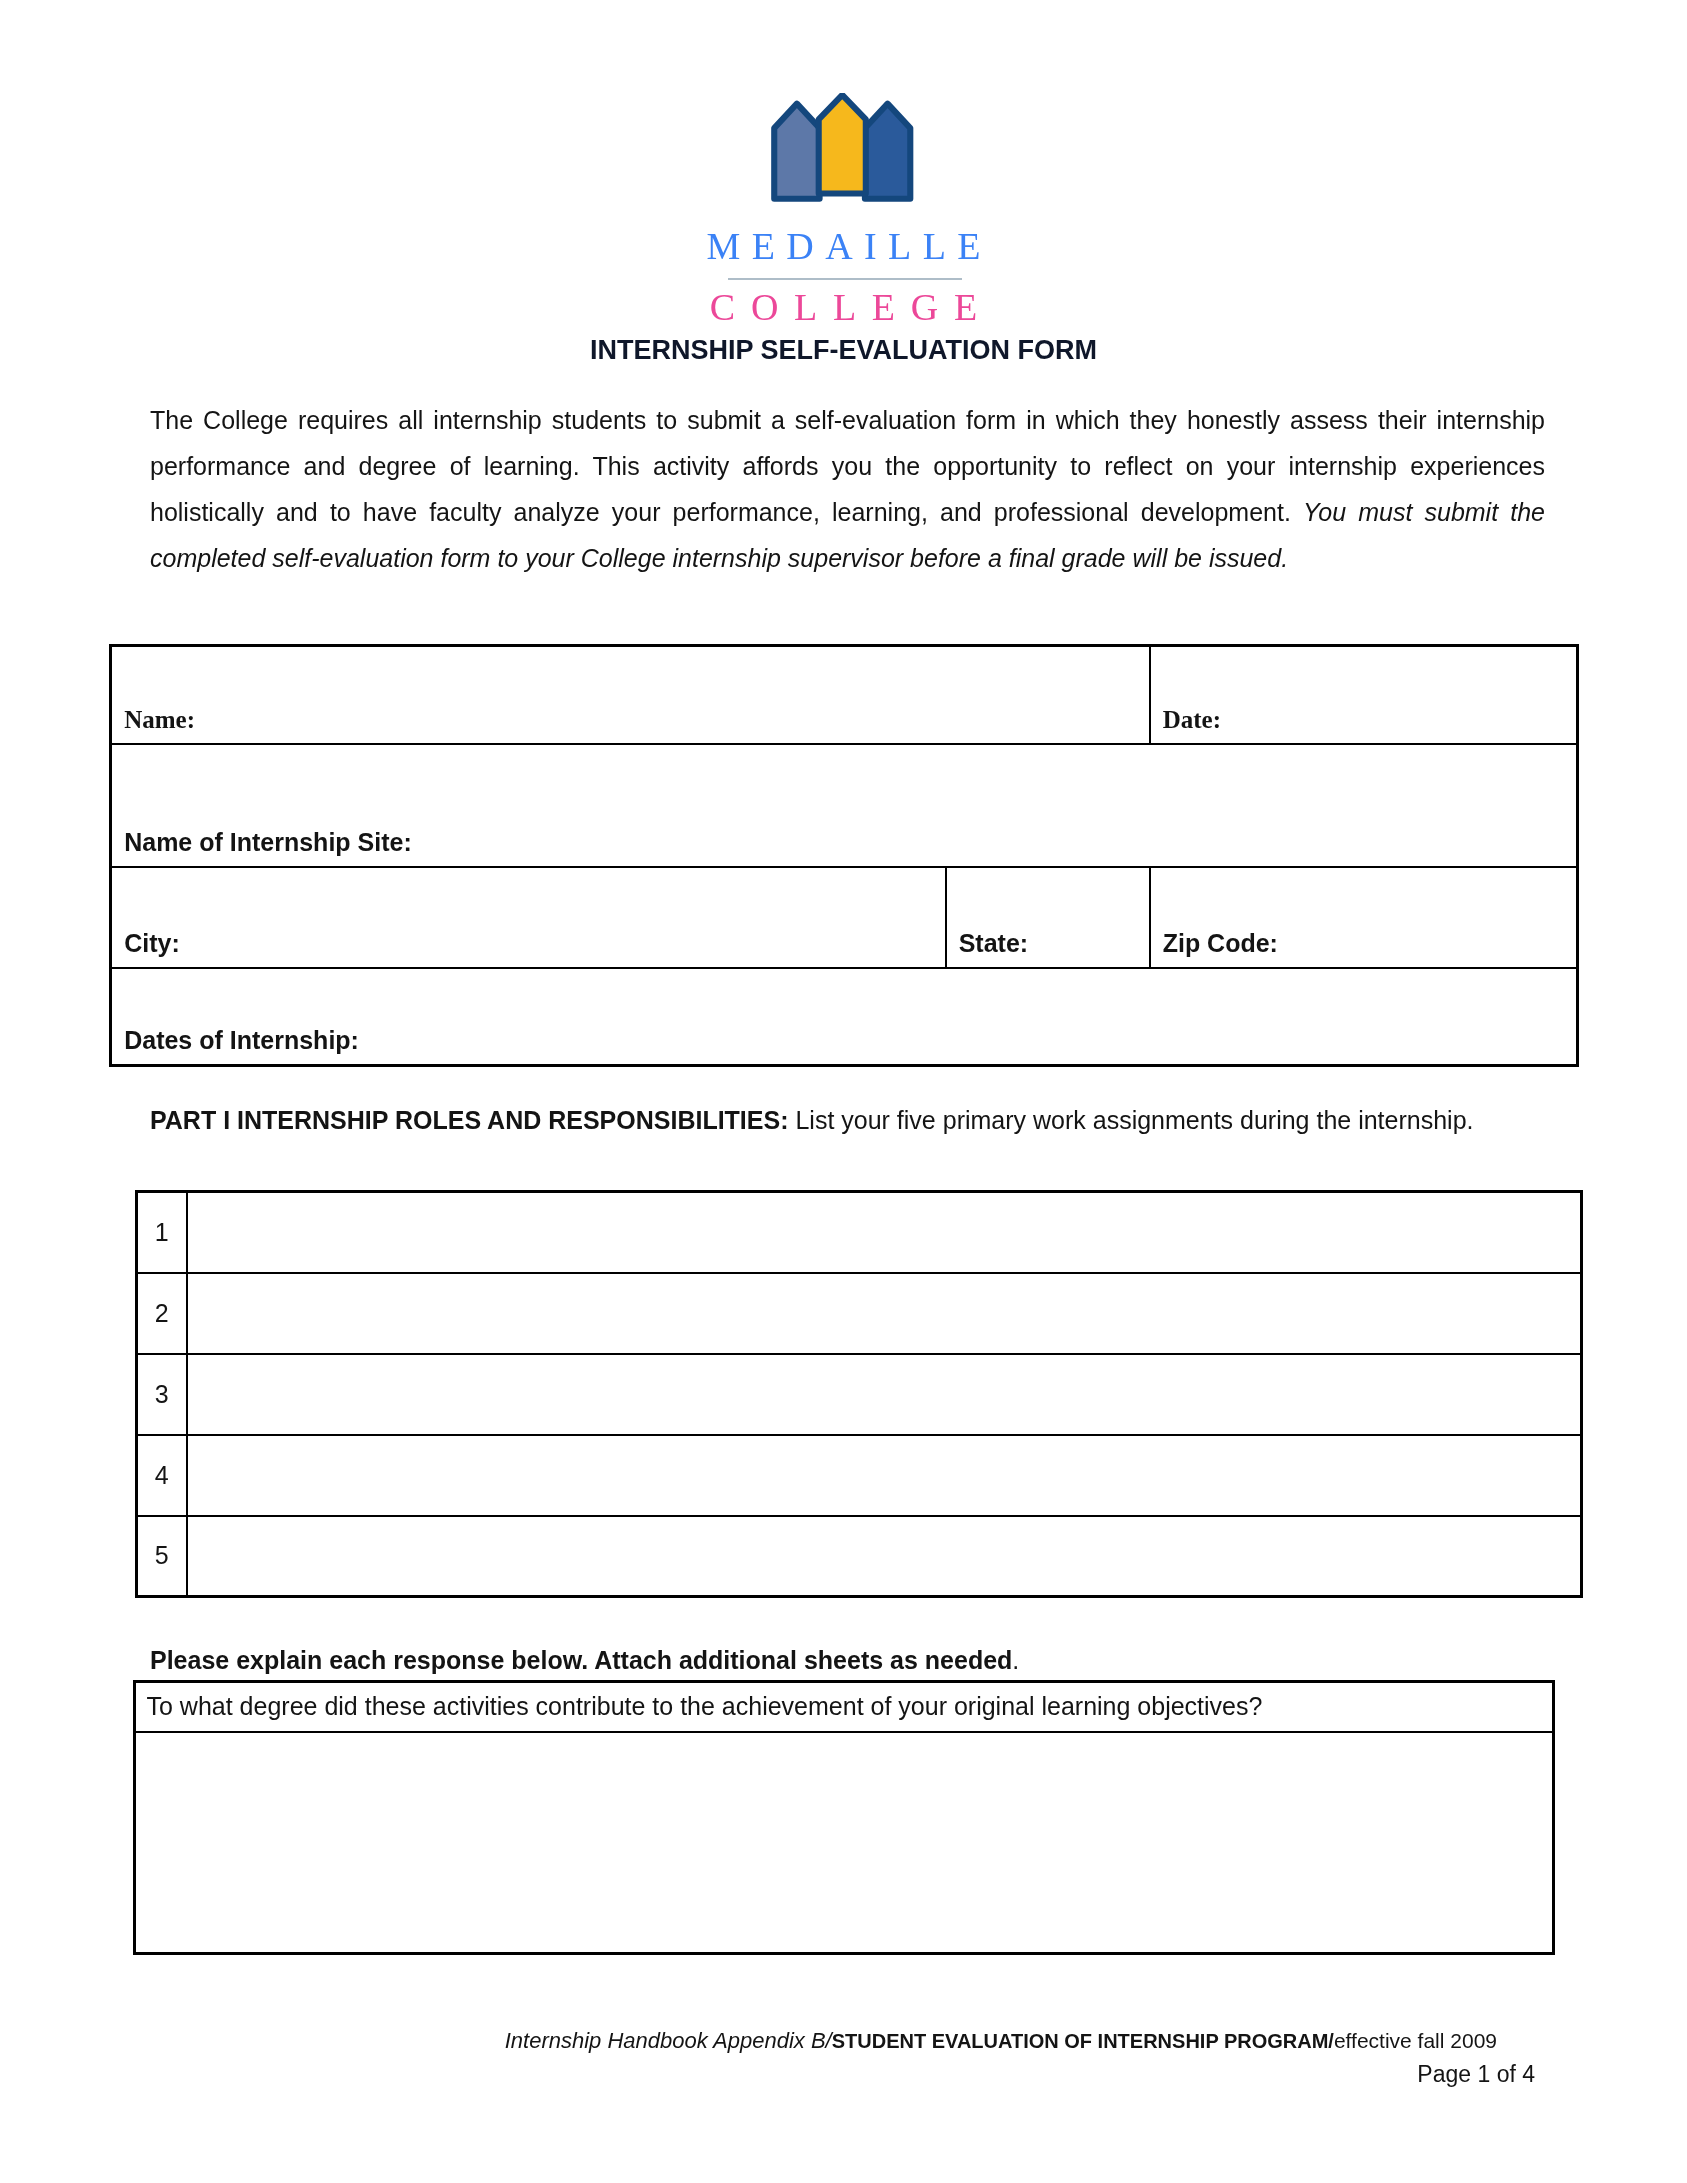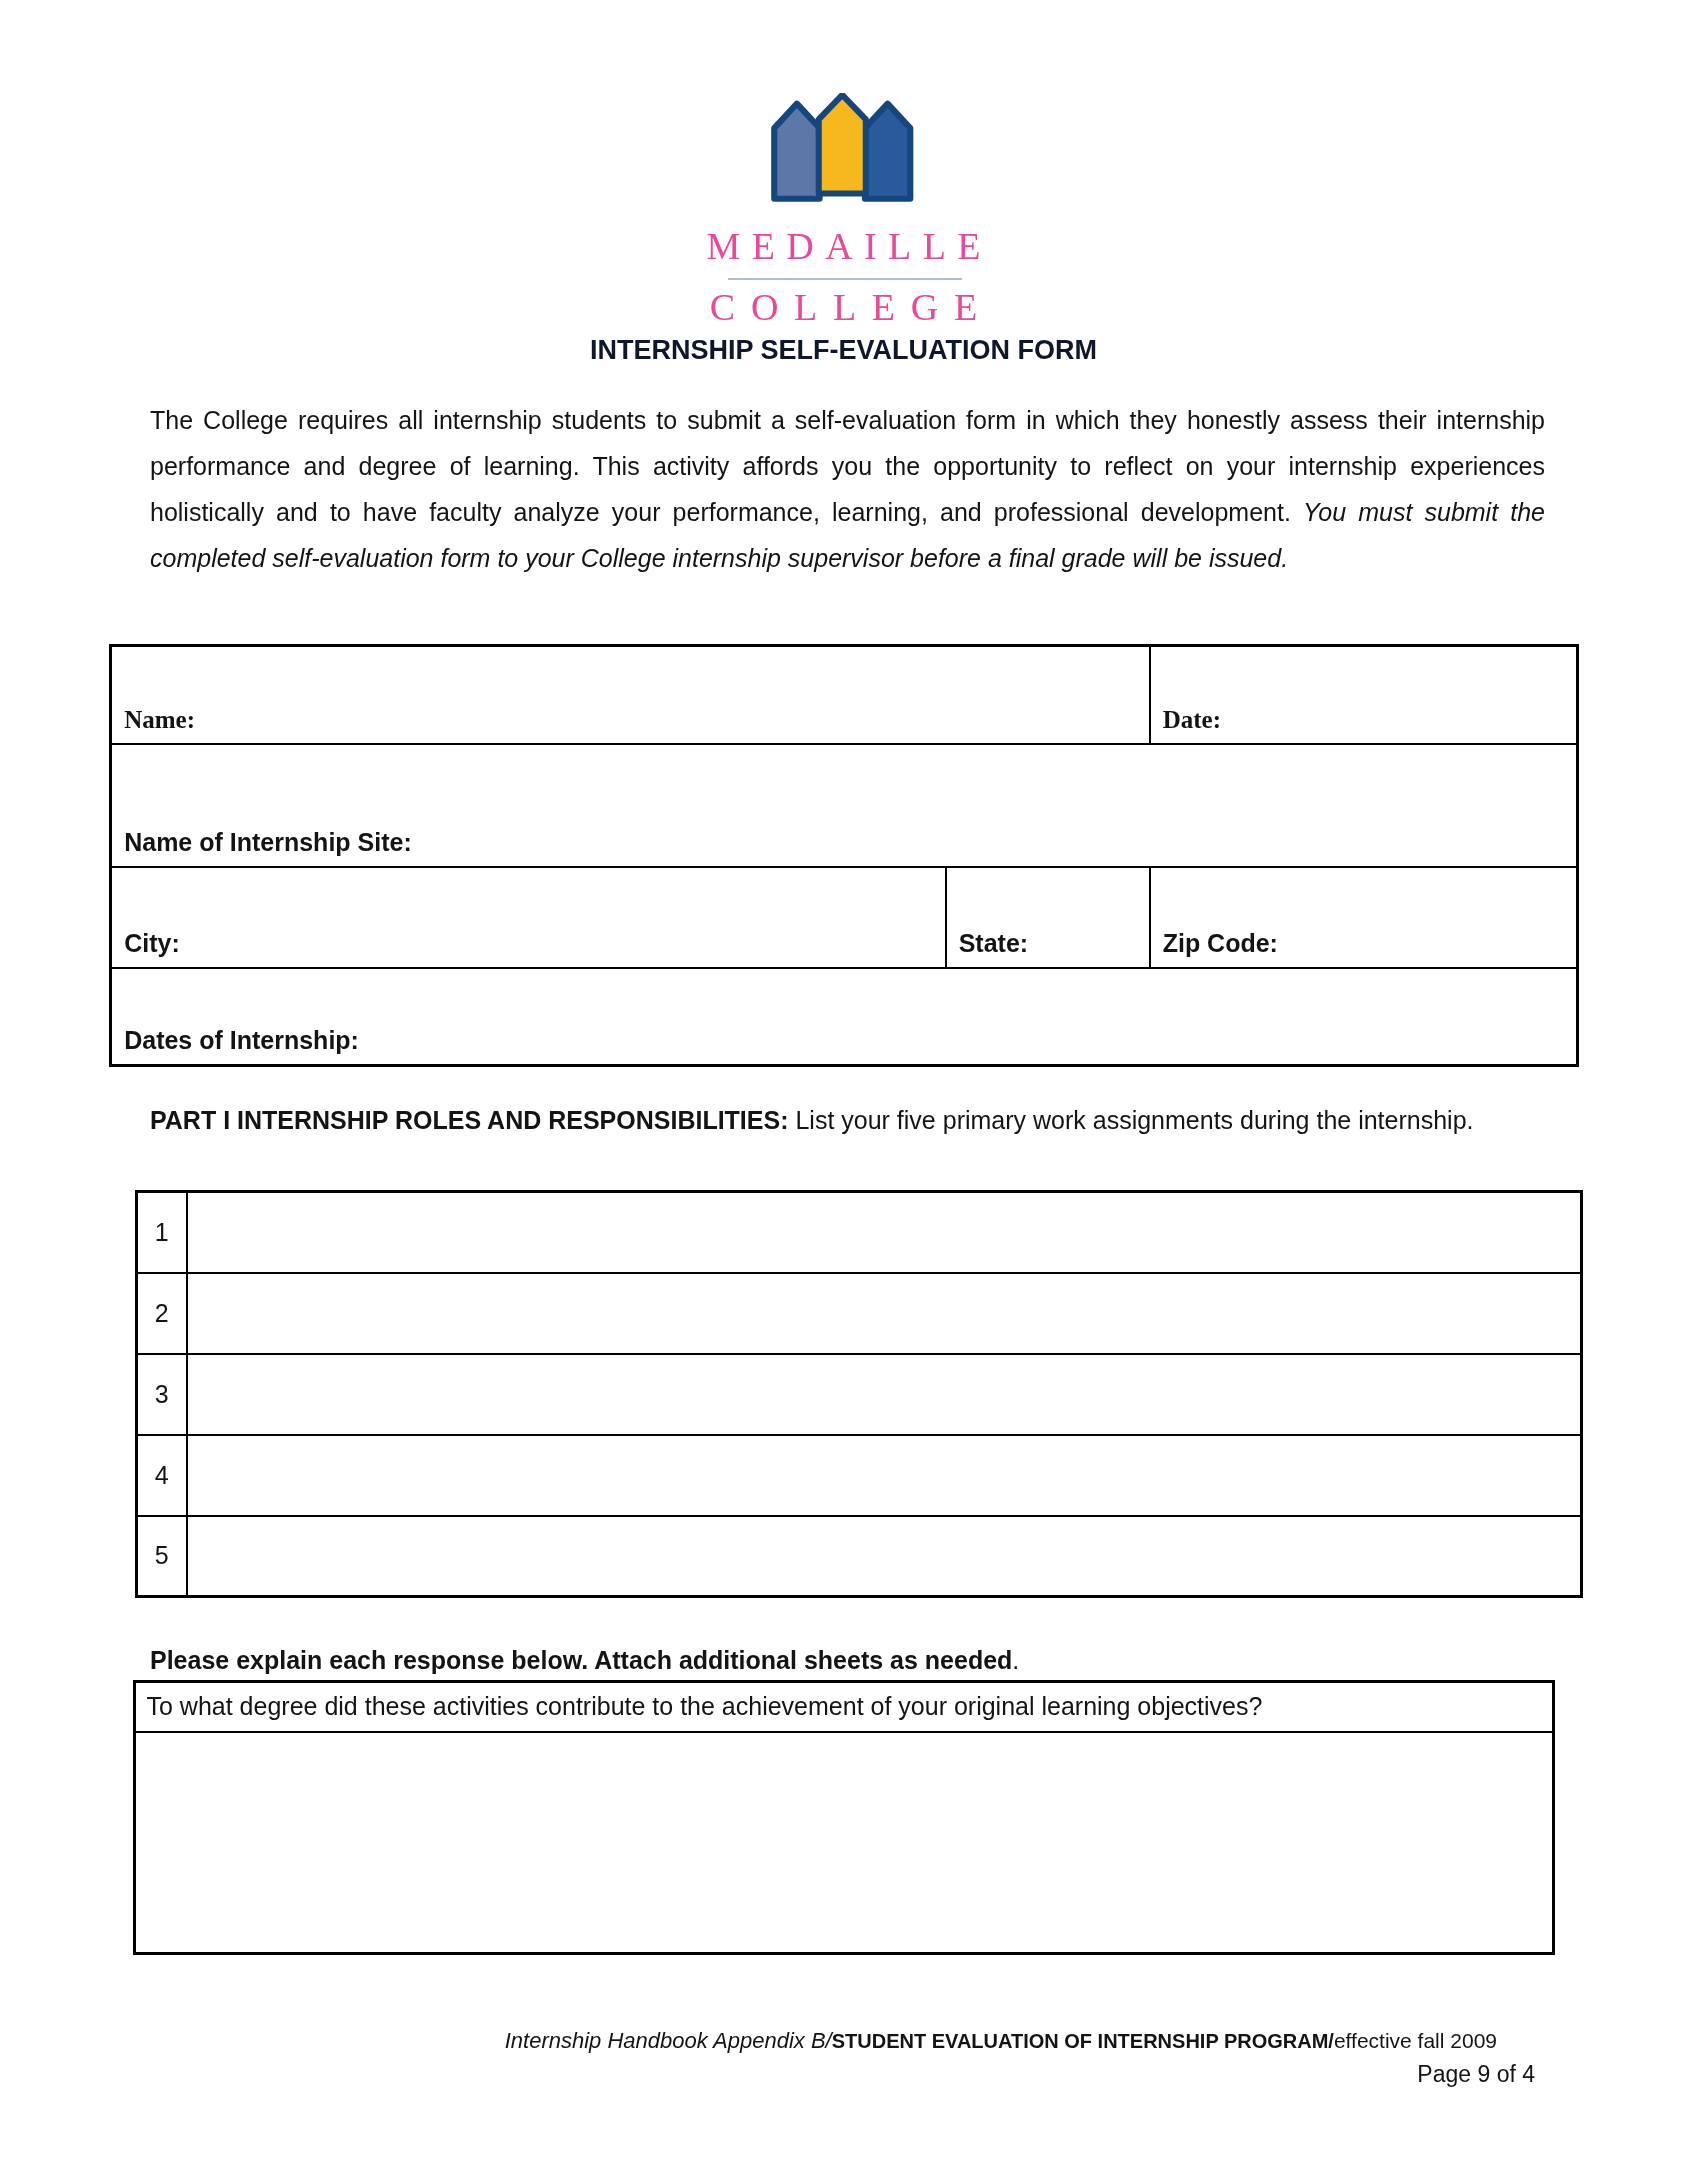--- a/index.html
+++ b/index.html
@@ -12,21 +12,21 @@
     overflow:hidden;
   }
 
   
   .logo-svg { position:absolute; left:769px; top:93px; }
   .wordmark1 {
     position:absolute; left:0; right:0; top:224px;
     text-align:center;
     font-family:"Liberation Serif", serif;
     font-size:38px; letter-spacing:11.4px; padding-left:11.4px;
-    color:#ec4899;
+    color:#3b82f6;
   }
   .wordmark-rule {
     position:absolute; left:728px; top:278px;
     width:234px; height:1.7px; background:#aebdc8;
   }
   .wordmark2 {
     position:absolute; left:0; right:0; top:285px;
     text-align:center;
     font-family:"Liberation Serif", serif;
     font-size:38px; letter-spacing:15.7px; padding-left:15.7px;
@@ -196,17 +196,17 @@
       <td class="question">To what degree did these activities contribute to the achievement of your original learning objectives?</td>
     </tr>
     <tr>
       <td class="answer"></td>
     </tr>
   </tbody>
     </table>
 
   <div class="footer">
     <div class="footer-line1"><span class="it">Internship Handbook Appendix B/</span><span class="b">STUDENT EVALUATION OF INTERNSHIP PROGRAM/</span><span>effective fall 2009</span></div>
-    <div class="footer-page">Page 9 of 4</div>
+    <div class="footer-page">Page 1 of 4</div>
   </div>
 
 </div>
 
 
 </body></html>

